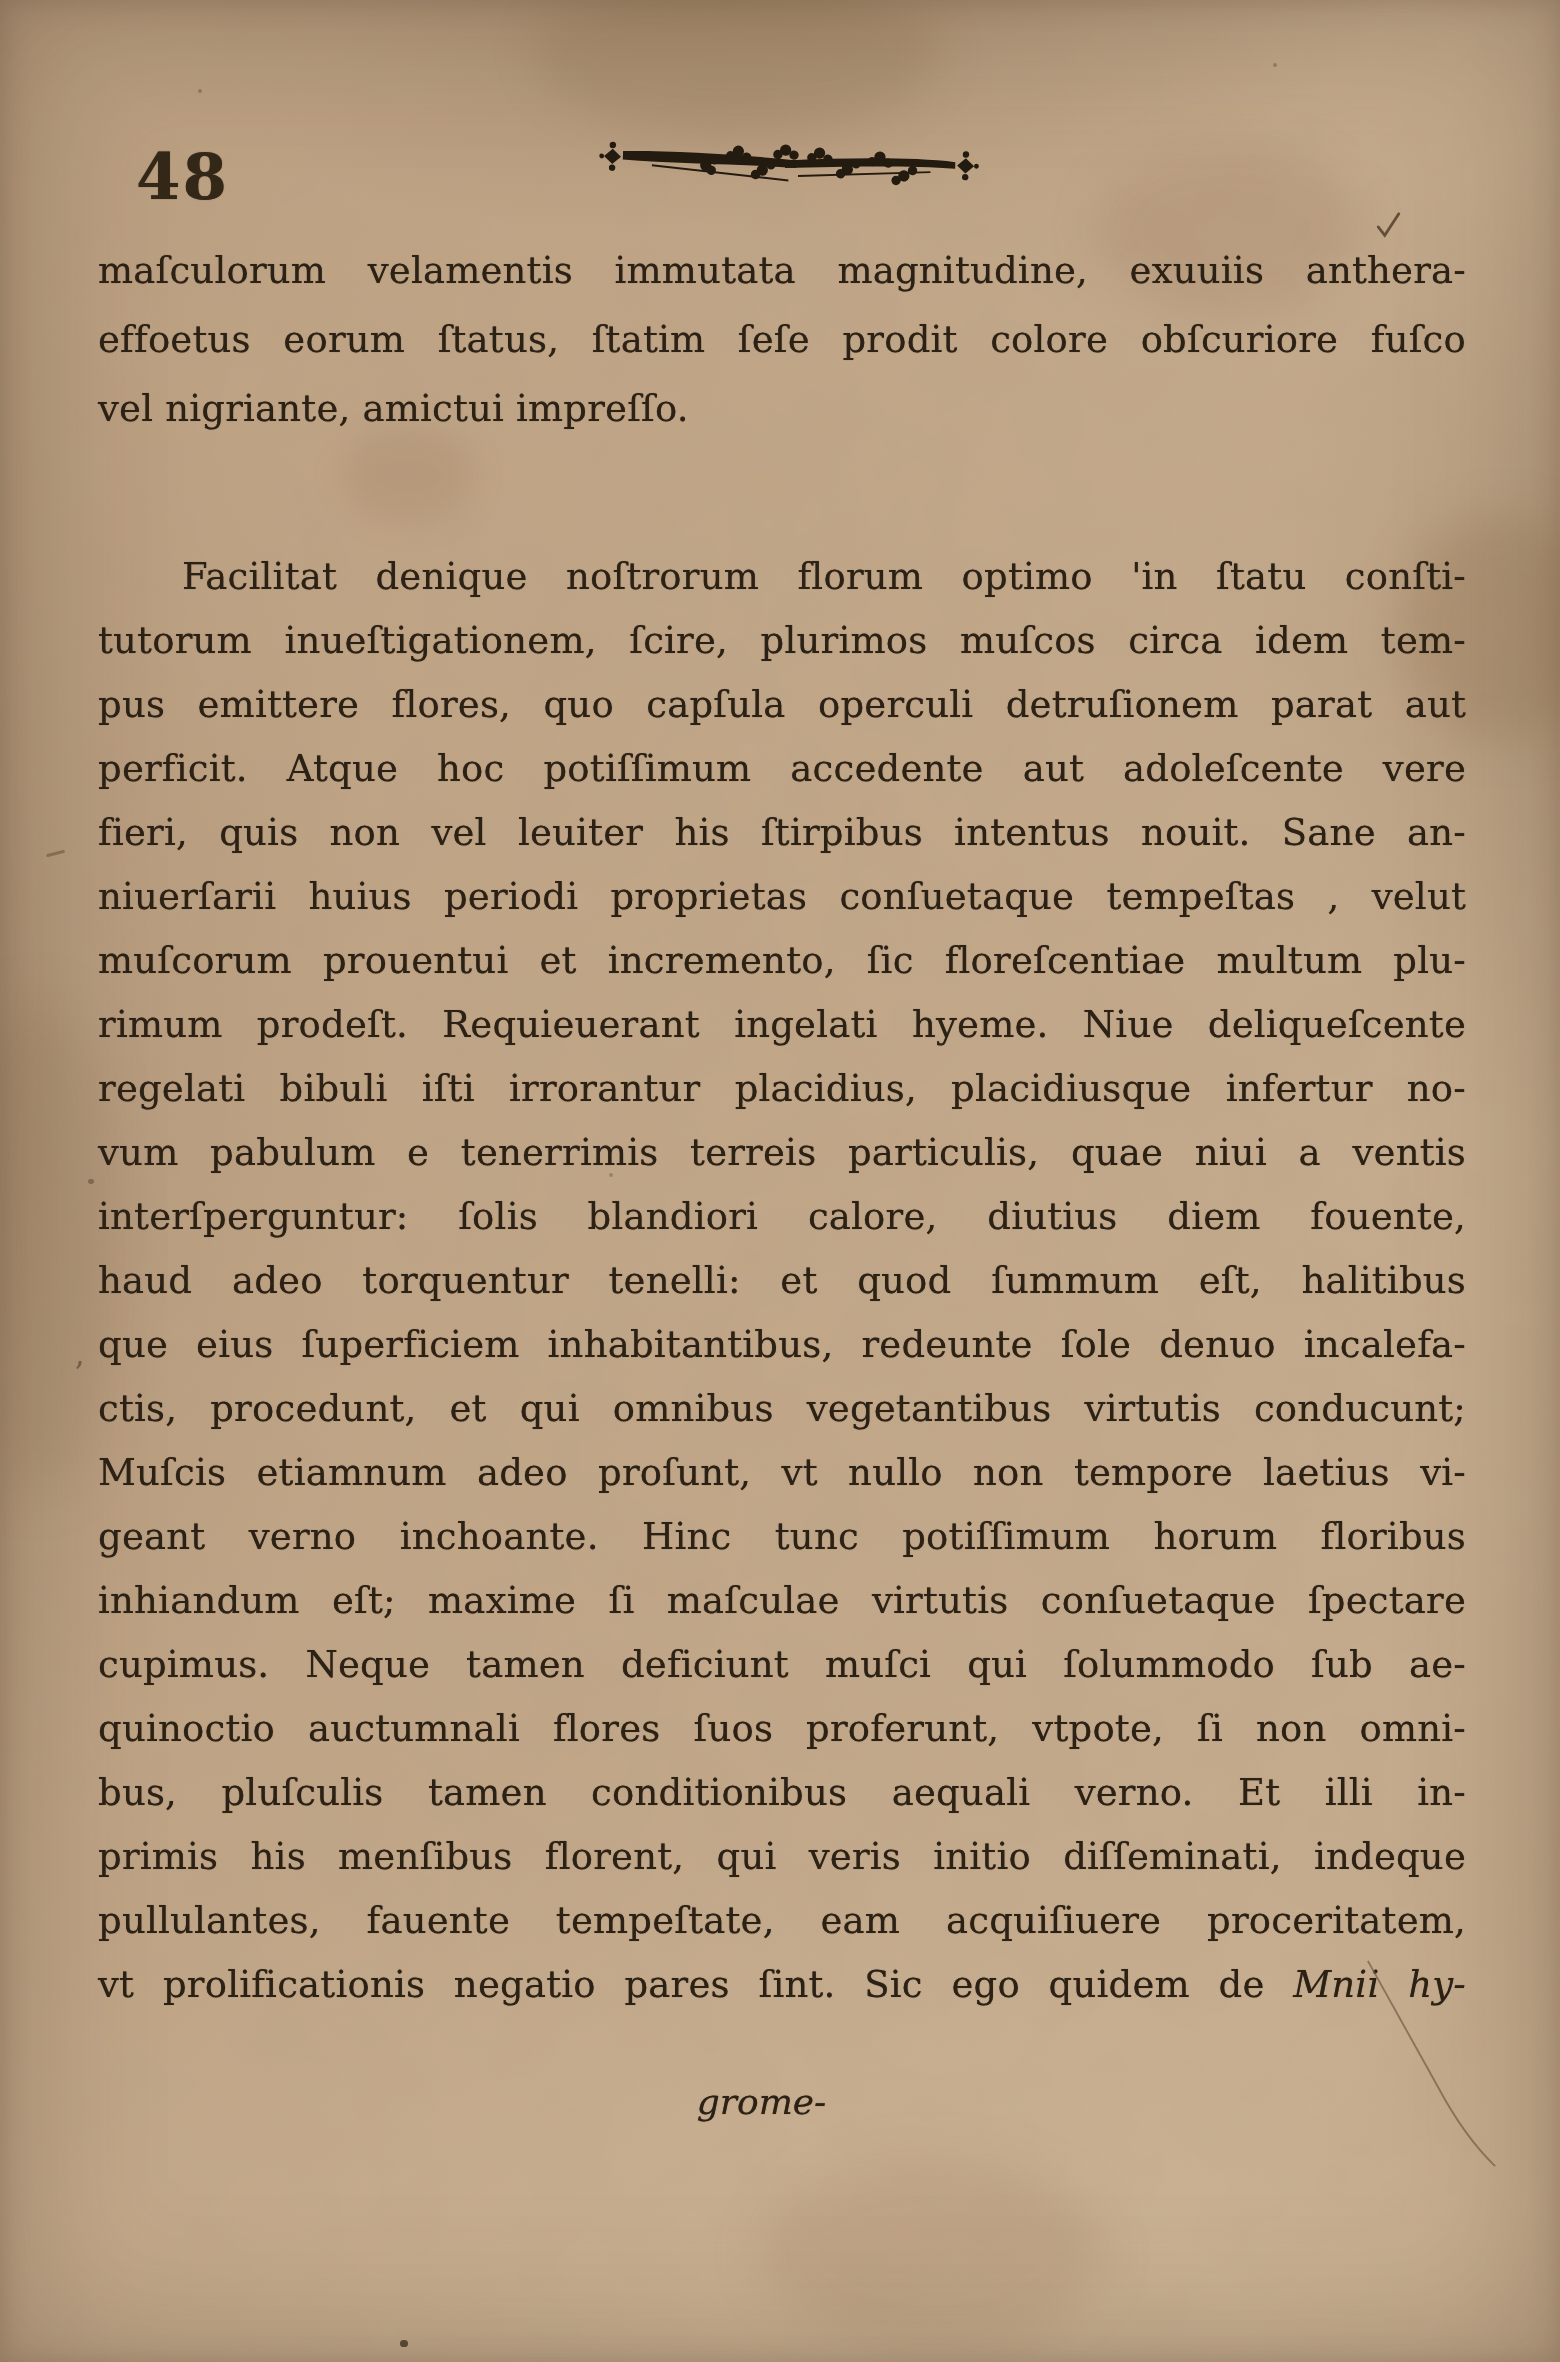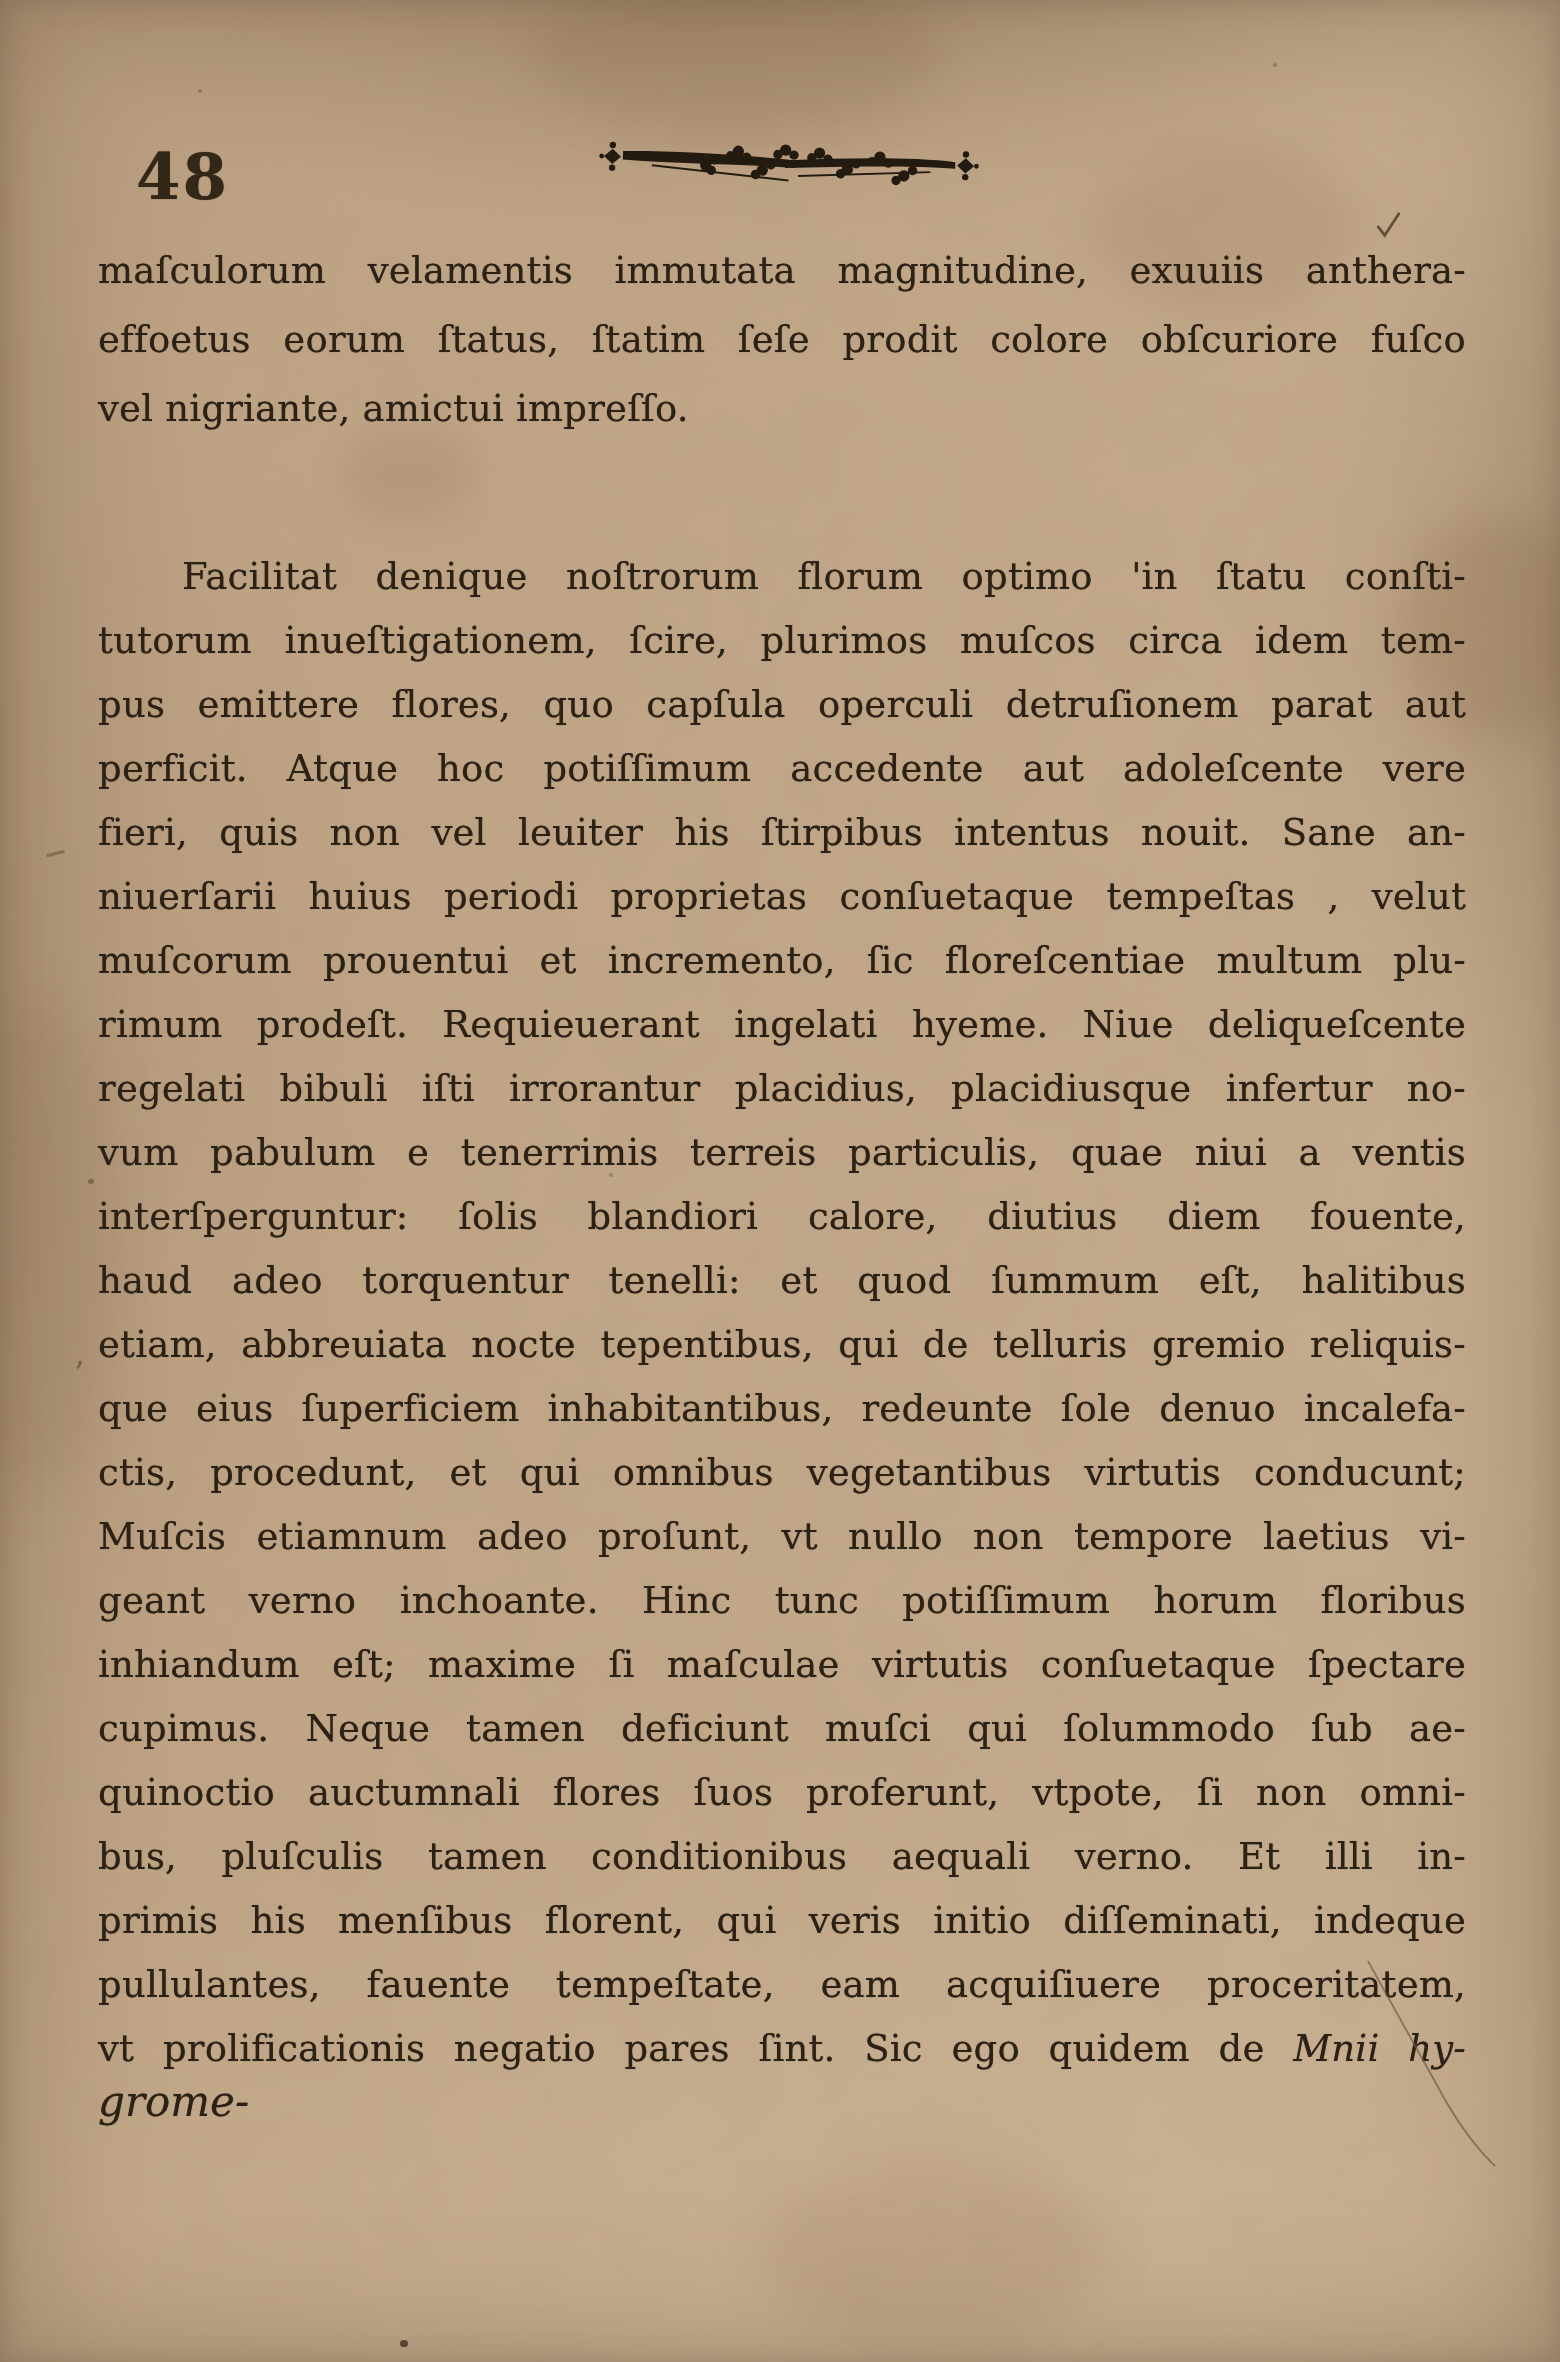--- a/index.html
+++ b/index.html
@@ -38,21 +38,21 @@
   #para1{top:236px;}
   #para1 .line{height:69px;line-height:69px;}
   #para2{top:545px;}
   #para2 .line{height:64px;line-height:64px;}
   .line{text-align:justify;text-align-last:justify;overflow:visible;}
   #para2 .line:first-child{text-indent:84px;}
   .line em{}
 
   #catchword{
     position:absolute;left:98px;top:2070px;width:1327px;height:64px;line-height:64px;
-    text-align:left;font-style:italic;font-size:42px;color:#2c2115;
+    text-align:center;font-style:italic;font-size:36px;color:#2c2115;
     text-shadow:0 0 0.8px rgba(44,33,21,.65);
   }
 
   #check-mark{position:absolute;left:1375px;top:211px;opacity:.85;}
   #scratch{position:absolute;left:1322px;top:1940px;pointer-events:none;}
   .speck{position:absolute;border-radius:50%;background:#3a2b1c;pointer-events:none;}
   #speck-a{left:400px;top:2340px;width:7.6px;height:6.7px;opacity:.75;}
   #speck-b{left:88px;top:1179px;width:5.7px;height:4.8px;opacity:.38;}
   #speck-c{left:198px;top:89px;width:3.8px;height:3.8px;opacity:.3;}
   #speck-d{left:1273px;top:63px;width:3.8px;height:3.8px;opacity:.3;}
@@ -150,21 +150,20 @@
       <div class="line"><span>pus emittere flores, quo capſula operculi detruſionem parat aut</span></div>
       <div class="line"><span>perficit. Atque hoc potiſſimum accedente aut adoleſcente vere</span></div>
       <div class="line"><span>fieri, quis non vel leuiter his ſtirpibus intentus nouit. Sane an-</span></div>
       <div class="line"><span>niuerſarii huius periodi proprietas conſuetaque tempeſtas , velut</span></div>
       <div class="line"><span>muſcorum prouentui et incremento, ſic floreſcentiae multum plu-</span></div>
       <div class="line"><span>rimum prodeſt. Requieuerant ingelati hyeme. Niue deliqueſcente</span></div>
       <div class="line"><span>regelati bibuli iſti irrorantur placidius, placidiusque infertur no-</span></div>
       <div class="line"><span>vum pabulum e tenerrimis terreis particulis, quae niui a ventis</span></div>
       <div class="line"><span>interſperguntur: ſolis blandiori calore, diutius diem fouente,</span></div>
       <div class="line"><span>haud adeo torquentur tenelli: et quod ſummum eſt, halitibus</span></div>
-      <div class="line"><span>etiam, abbreuiata nocte tepentibus, qui de telluris gremio reliquis-</span></div>
       <div class="line"><span>que eius ſuperficiem inhabitantibus, redeunte ſole denuo incalefa-</span></div>
       <div class="line"><span>ctis, procedunt, et qui omnibus vegetantibus virtutis conducunt;</span></div>
       <div class="line"><span>Muſcis etiamnum adeo proſunt, vt nullo non tempore laetius vi-</span></div>
       <div class="line"><span>geant verno inchoante. Hinc tunc potiſſimum horum floribus</span></div>
       <div class="line"><span>inhiandum eſt; maxime ſi maſculae virtutis conſuetaque ſpectare</span></div>
       <div class="line"><span>cupimus. Neque tamen deficiunt muſci qui ſolummodo ſub ae-</span></div>
       <div class="line"><span>quinoctio auctumnali flores ſuos proferunt, vtpote, ſi non omni-</span></div>
       <div class="line"><span>bus, pluſculis tamen conditionibus aequali verno. Et illi in-</span></div>
       <div class="line"><span>primis his menſibus florent, qui veris initio diſſeminati, indeque</span></div>
       <div class="line"><span>pullulantes, fauente tempeſtate, eam acquiſiuere proceritatem,</span></div>

